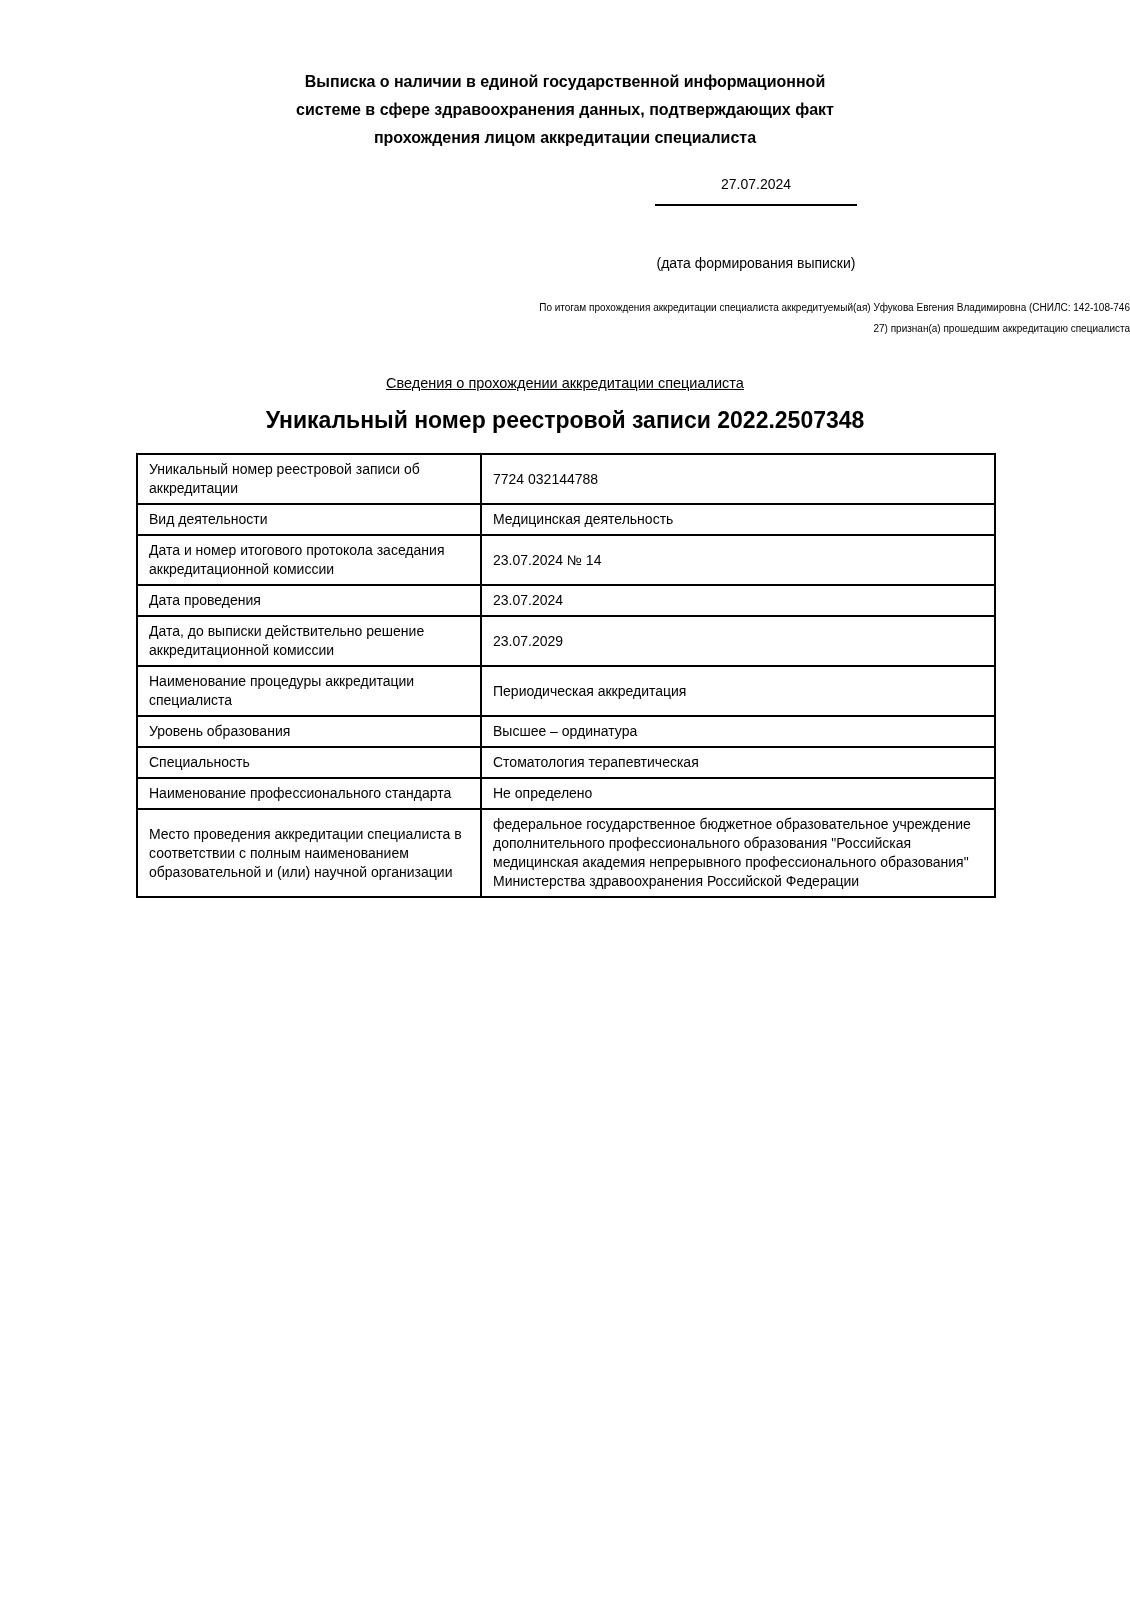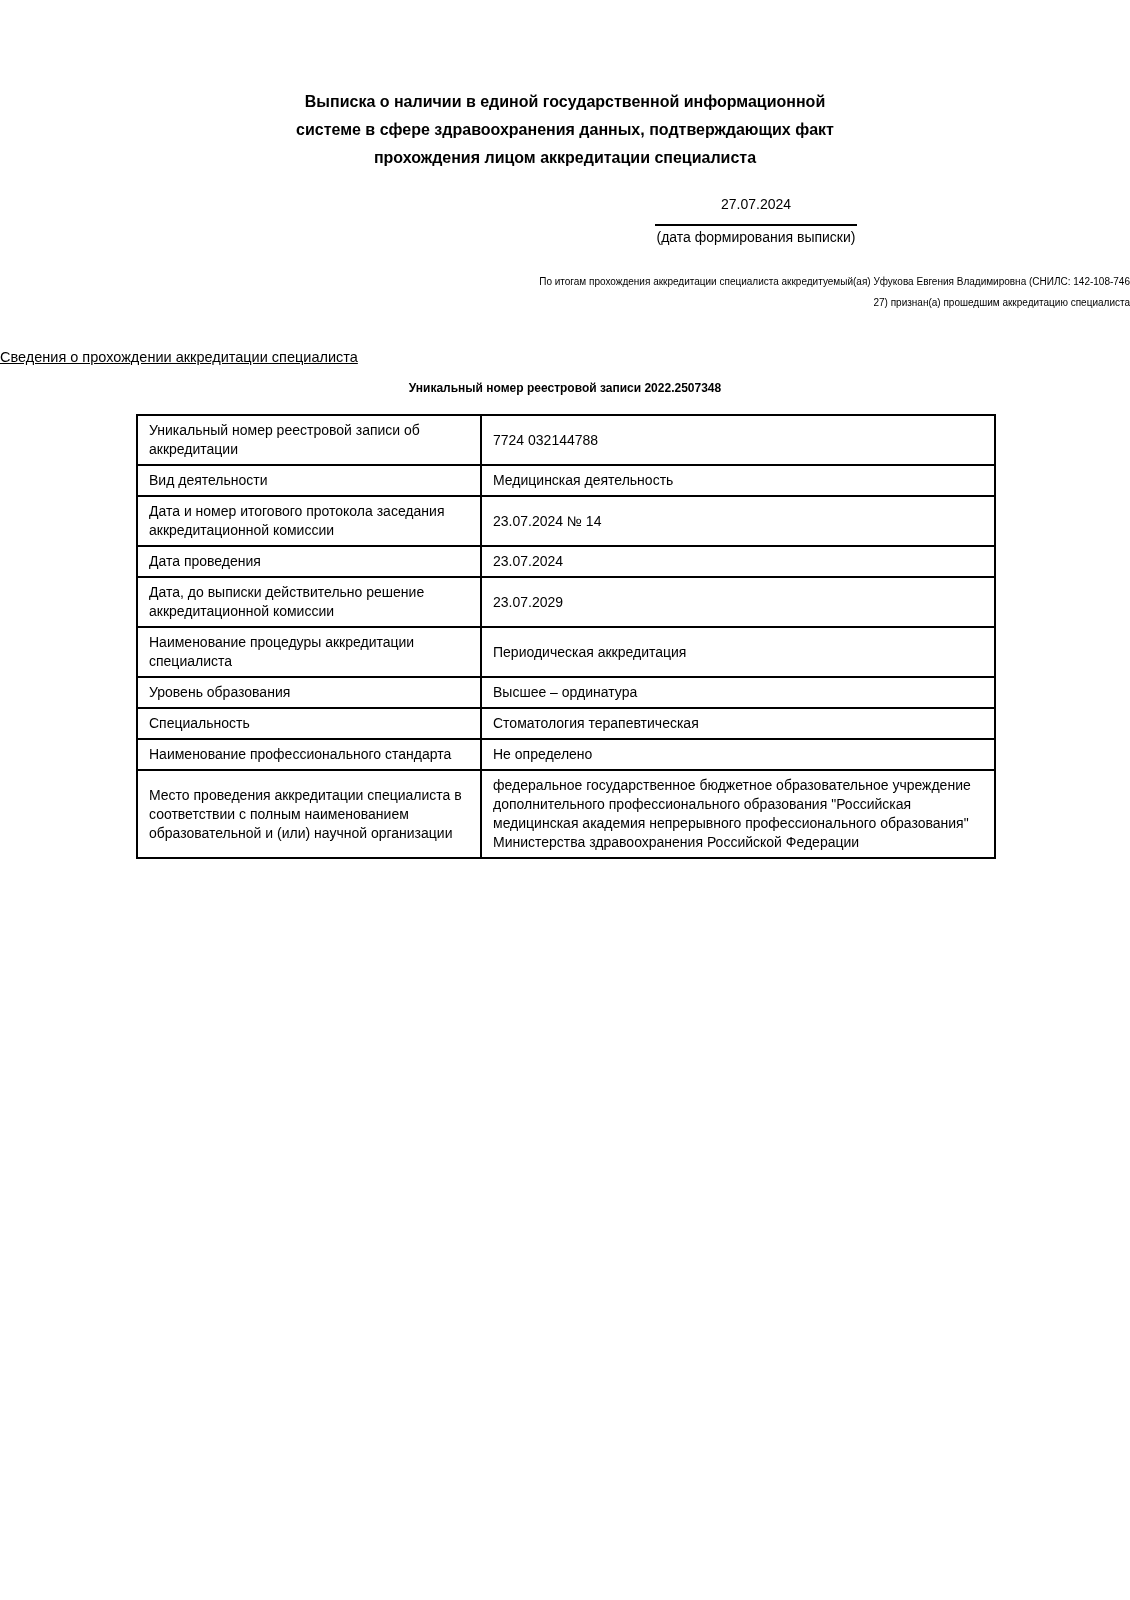--- a/index.html
+++ b/index.html
@@ -10,58 +10,60 @@
     color: #000000;
   }
   .page {
     position: relative;
     width: 1130px;
     height: 1600px;
     background: #ffffff;
     overflow: hidden;
   }
   .title {
-    padding-top: 88px;
+    padding-top: 68px;
     text-align: center;
     font-weight: bold;
     font-size: 16px;
     line-height: 28px;
   }
   .date-block {
     width: 202px;
     margin-left: 655px;
     margin-top: 24px;
     text-align: center;
     font-size: 14px;
   }
   .date-value {
     padding-bottom: 11px;
     border-bottom: 2px solid #000;
     line-height: 17px;
   }
   .date-caption {
     padding-top: 3px;
     line-height: 17px;
+    margin-top: 46px;
   }
   .intro {
     margin-top: 25px;
     text-align: right;
     font-size: 10px;
     line-height: 21px;
   }
   .section-heading {
     margin-top: 36px;
+    text-align: center;
     font-size: 14.5px;
     text-decoration: underline;
   }
   .registry-heading {
     margin-top: 16px;
     text-align: center;
     font-weight: bold;
-    font-size: 12px;
+    font-size: 23px;
   }
   table.acc-table {
     margin: 19px 0 14px 136px;
     width: 854px;
     border-collapse: collapse;
     table-layout: fixed;
     font-size: 14px;
   }
   table.acc-table td {
     border: 2px solid #000;

